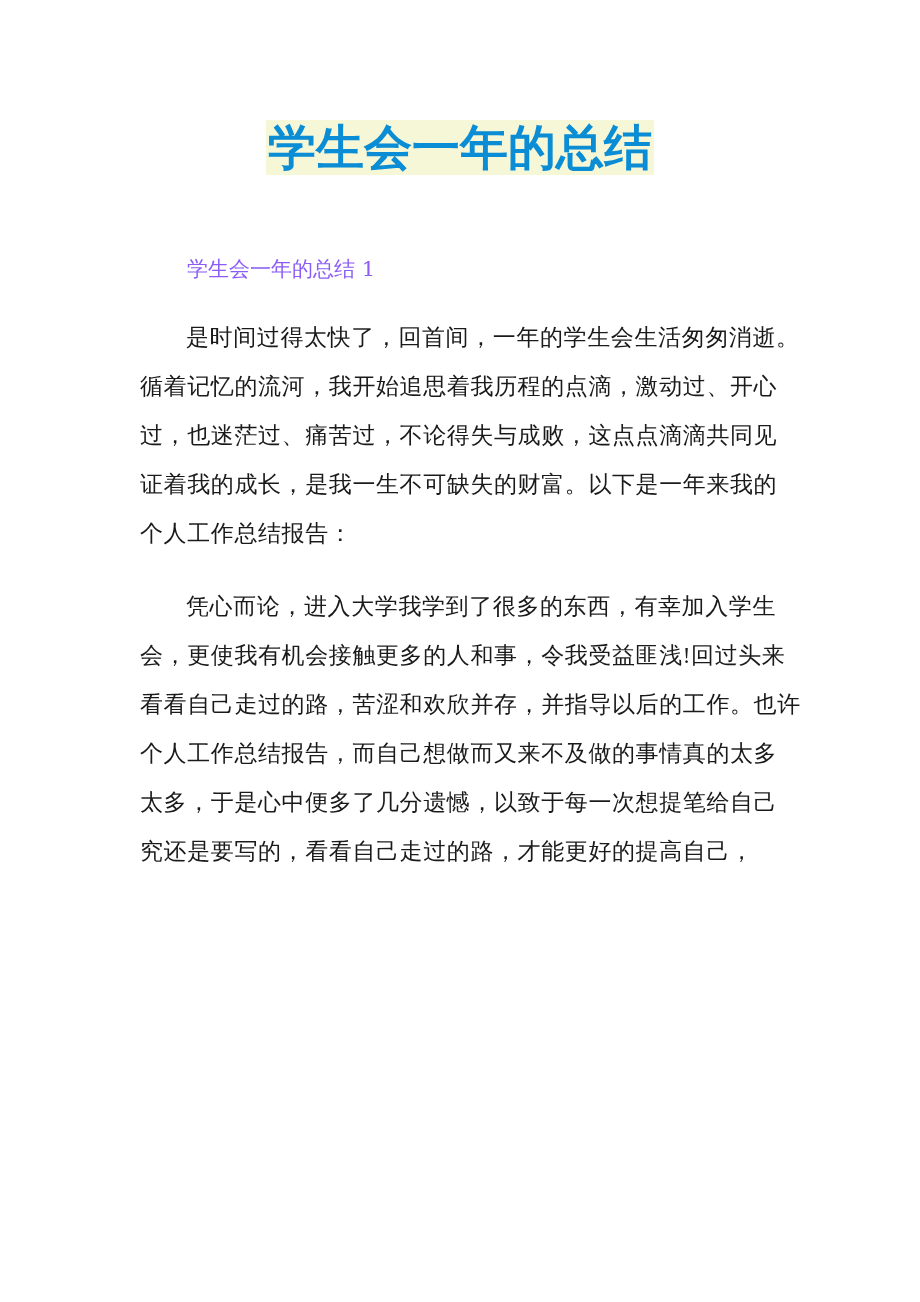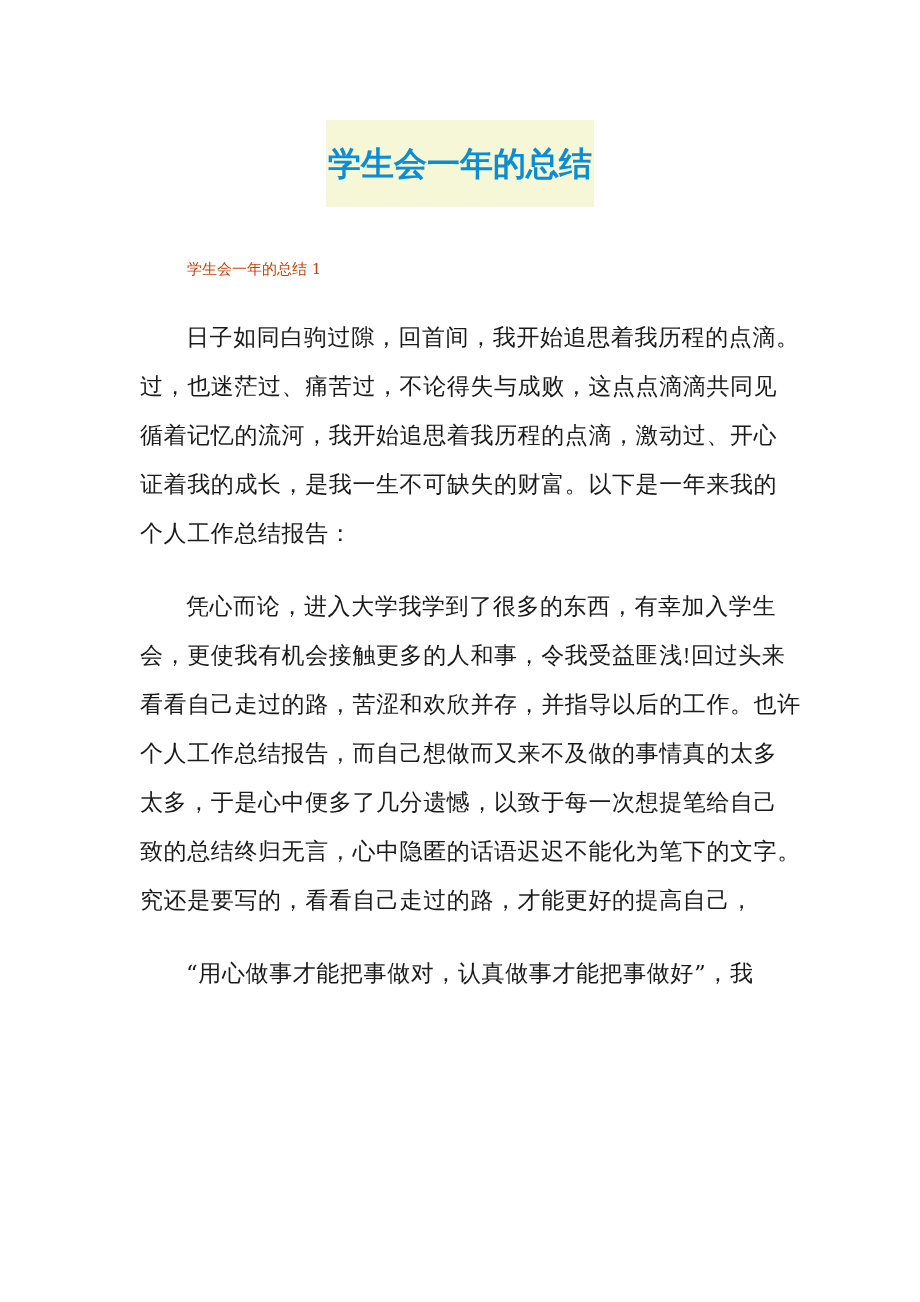--- a/index.html
+++ b/index.html
@@ -28,34 +28,34 @@
       left: 0;
       width: 920px;
       text-align: center;
     }
     .title {
       display: inline-block;
       background: #f6f7d6;
       color: #0a8dd4;
       font-family: "DejaVu Sans", "Liberation Sans", sans-serif;
       font-weight: bold;
-      font-size: 33px;
+      font-size: 48px;
       line-height: 55px;
       height: 55px;
-      padding: 16px 2px;
+      padding: 0 2px;
       letter-spacing: 0px;
       margin: 0;
     }
     .subheading {
       position: absolute;
       top: 254px;
       left: 187px;
-      color: #c2410c;
+      color: #8b5cf6;
       font-family: "DejaVu Serif", "Liberation Serif", serif;
-      font-size: 15px;
+      font-size: 21px;
       line-height: 30px;
       margin: 0;
       font-weight: normal;
     }
     .body-text {
       position: absolute;
       left: 140px;
       top: 313px;
       width: 644px;
     }
@@ -85,35 +85,33 @@
 
   <div class="title-wrap">
     <h1 class="title">学生会一年的总结</h1>
   </div>
 
   <h2 class="subheading">学生会一年的总结 1</h2>
 
   <div class="body-text">
 
     <div class="para" style="text-indent:0;">
-      <span class="line first">日子如同白驹过隙，回首间，我开始追思着我历程的点滴。</span>
+      <span class="line first">是时间过得太快了，回首间，一年的学生会生活匆匆消逝。</span>
+      <span class="line">循着记忆的流河，我开始追思着我历程的点滴，激动过、开心</span>
       <span class="line">过，也迷茫过、痛苦过，不论得失与成败，这点点滴滴共同见</span>
-      <span class="line">循着记忆的流河，我开始追思着我历程的点滴，激动过、开心</span>
       <span class="line">证着我的成长，是我一生不可缺失的财富。以下是一年来我的</span>
       <span class="line">个人工作总结报告：</span>
     </div>
 
     <div class="para" style="text-indent:0;font-family:Liberation Serif, serif;">
       <span class="line first">凭心而论，进入大学我学到了很多的东西，有幸加入学生</span>
       <span class="line">会，更使我有机会接触更多的人和事，令我受益匪浅!回过头来</span>
       <span class="line">看看自己走过的路，苦涩和欢欣并存，并指导以后的工作。也许</span>
       <span class="line">个人工作总结报告，而自己想做而又来不及做的事情真的太多</span>
       <span class="line">太多，于是心中便多了几分遗憾，以致于每一次想提笔给自己</span>
-      <span class="line">致的总结终归无言，心中隐匿的话语迟迟不能化为笔下的文字。</span>
       <span class="line">究还是要写的，看看自己走过的路，才能更好的提高自己，</span>
     </div>
 
     <div class="para" style="text-indent:0;">
-      <span class="line first">“用心做事才能把事做对，认真做事才能把事做好”，我</span>
     </div>
 
   </div>
 </div>
 
 </body></html>

